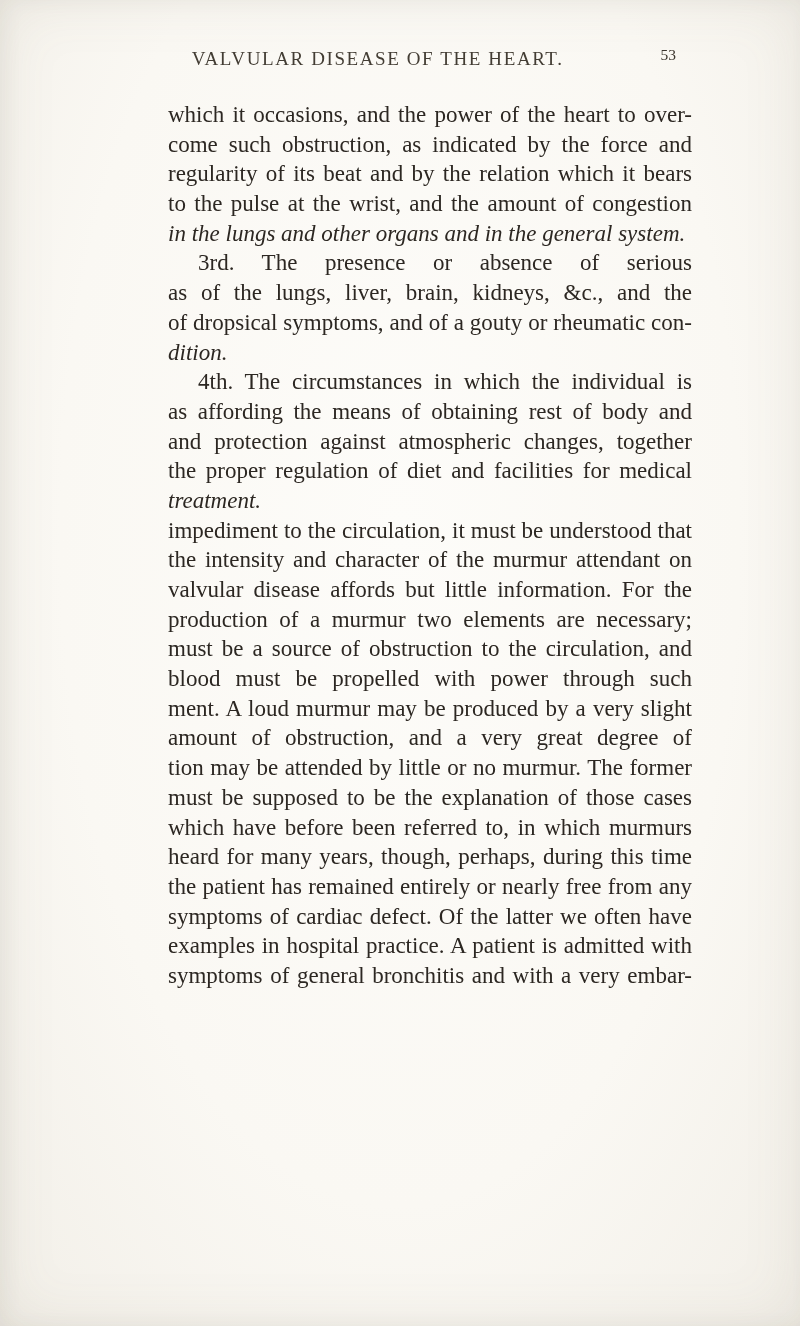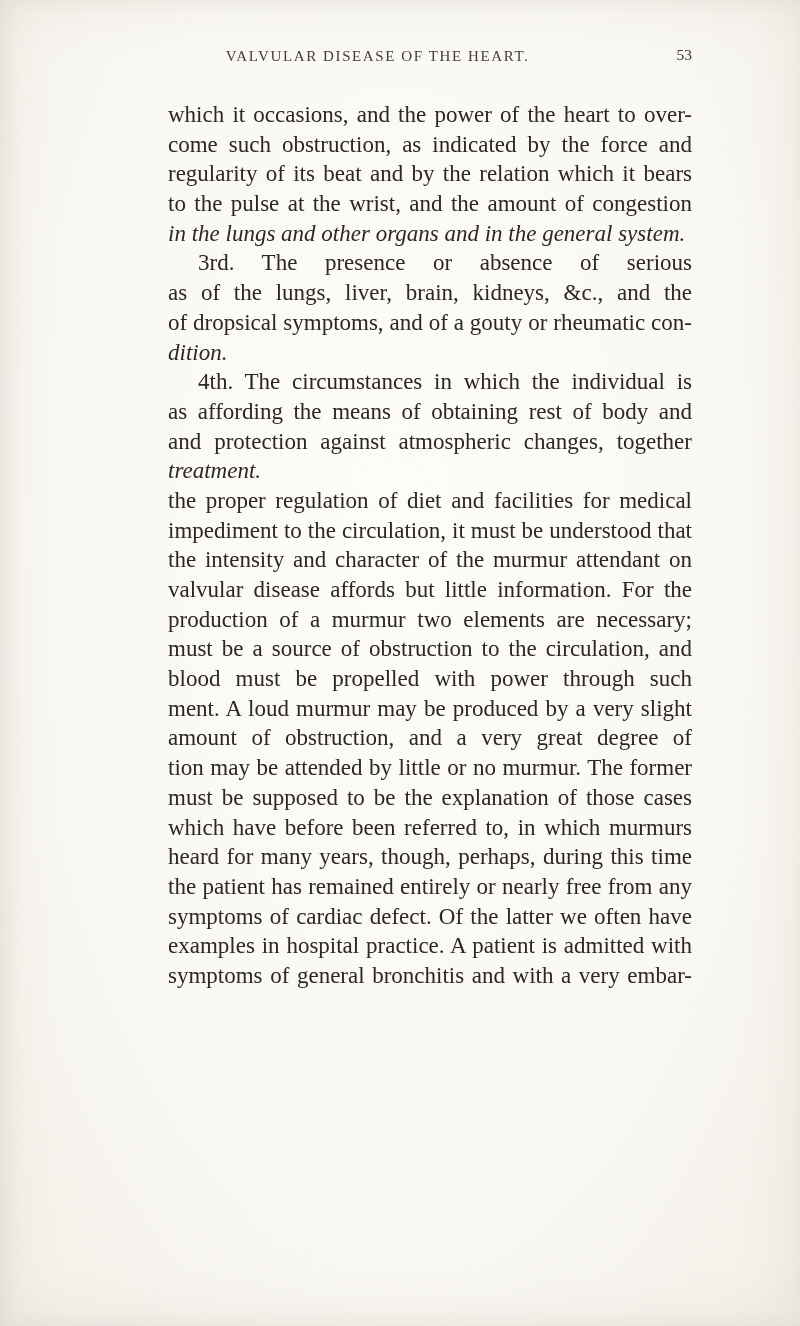--- a/index.html
+++ b/index.html
@@ -24,28 +24,28 @@
     top: 46px;
     left: 168px;
     width: 524px;
     height: 22px;
   }
   .head-title {
     position: absolute;
     left: 40%;
     transform: translateX(-50%);
     top: 2px;
-    font-size: 15px;
+    font-size: 19px;
     letter-spacing: 1.6px;
     color: #433d34;
     white-space: nowrap;
   }
   .page-num {
     position: absolute;
-    right: 0;
+    right: 16px;
     top: 0;
     font-size: 15.5px;
     color: #3a342c;
   }
   .page-body {
     position: absolute;
     top: 100px;
     left: 168px;
     width: 524px;
   }
@@ -83,22 +83,22 @@
       <div class="line">regularity of its beat and by the relation which it bears</div>
       <div class="line">to the pulse at the wrist, and the amount of congestion</div>
       <div class="line para-end">in the lungs and other organs and in the general system.</div>
       <div class="line indent">3rd. The presence or absence of serious complications,</div>
       <div class="line">as of the lungs, liver, brain, kidneys, &amp;c., and the existence</div>
       <div class="line">of dropsical symptoms, and of a gouty or rheumatic con-</div>
       <div class="line para-end">dition.</div>
       <div class="line indent">4th. The circumstances in which the individual is placed,</div>
       <div class="line">as affording the means of obtaining rest of body and mind</div>
       <div class="line">and protection against atmospheric changes, together with</div>
+      <div class="line">the proper regulation of diet and facilities for medical</div>
       <div class="line para-end">treatment.</div>
-      <div class="line">the proper regulation of diet and facilities for medical</div>
       <div class="line">impediment to the circulation, it must be understood that</div>
       <div class="line">the intensity and character of the murmur attendant on</div>
       <div class="line">valvular disease affords but little information.  For the</div>
       <div class="line">production of a murmur two elements are necessary; there</div>
       <div class="line">must be a source of obstruction to the circulation, and the</div>
       <div class="line">blood must be propelled with power through such impedi-</div>
       <div class="line">ment.  A loud murmur may be produced by a very slight</div>
       <div class="line">amount of obstruction, and a very great degree of obstruc-</div>
       <div class="line">tion may be attended by little or no murmur.  The former</div>
       <div class="line">must be supposed to be the explanation of those cases</div>

